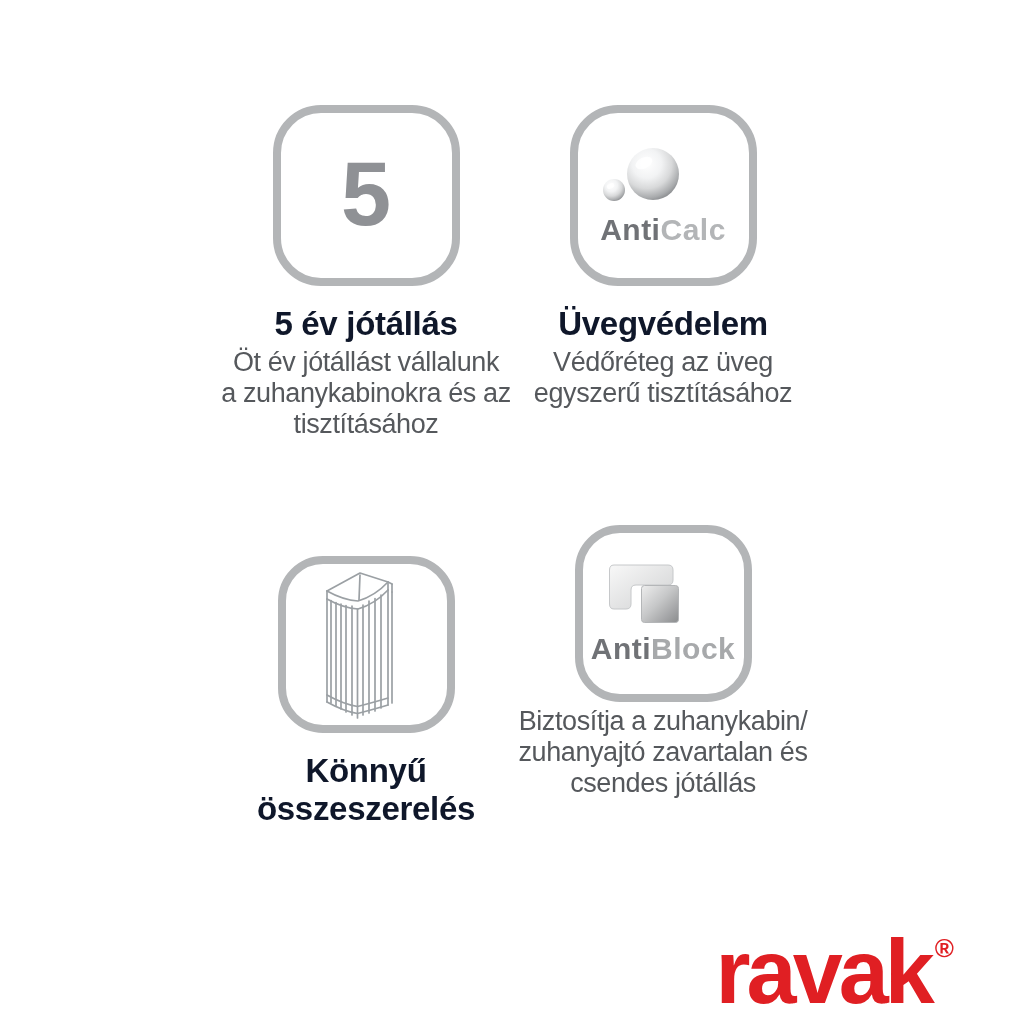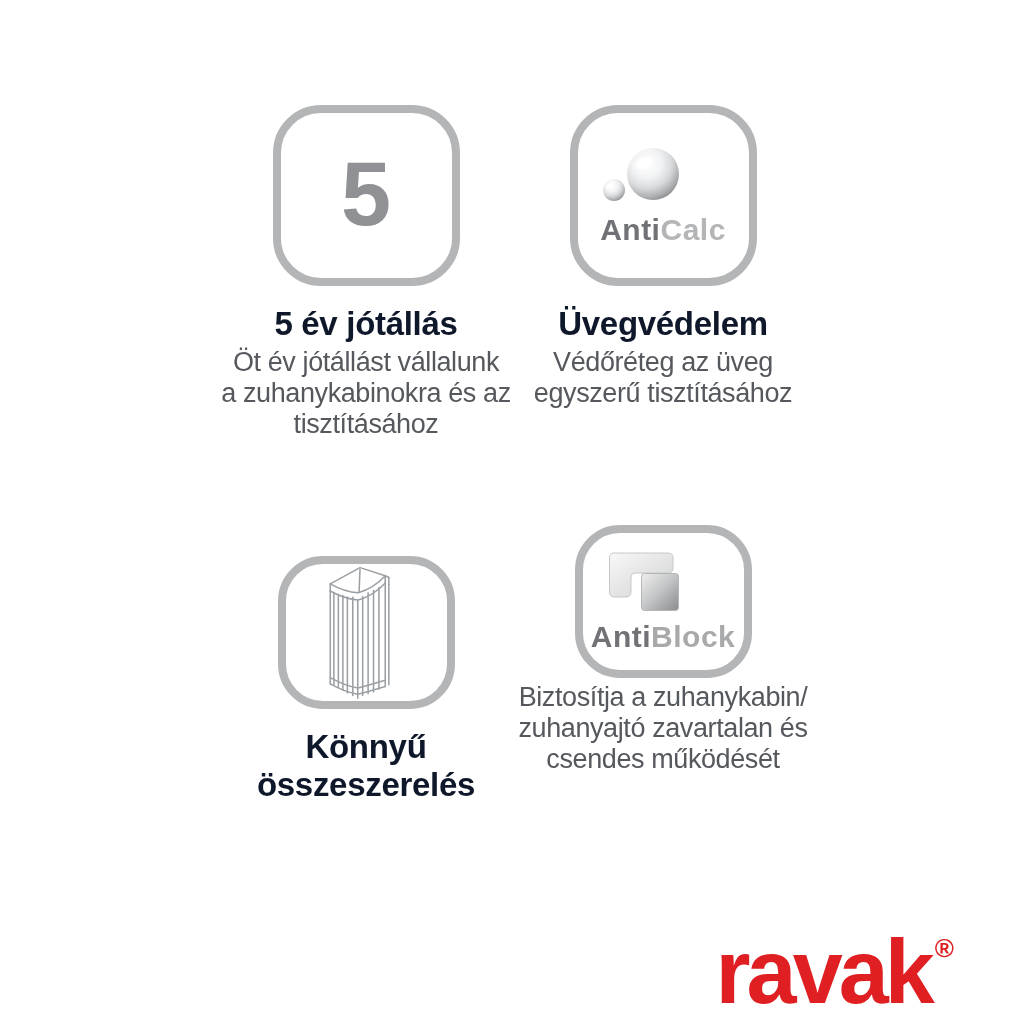--- a/index.html
+++ b/index.html
@@ -6,21 +6,21 @@
   #canvas{position:relative;width:1024px;height:1024px;background:#ffffff;overflow:hidden;
           font-family:"Liberation Sans",sans-serif;}
   .cell{position:absolute;width:340px;text-align:center;}
   #cell-0{left:196px;top:105px;}
   #cell-1{left:493px;top:105px;}
   #cell-2{left:196px;top:556px;}
   #cell-3{left:493px;top:525px;}
   .icon-box{box-sizing:border-box;width:187px;height:181px;border:8px solid #b3b5b7;
             border-radius:48px;margin:0 auto;background:#ffffff;
             display:flex;flex-direction:column;align-items:center;justify-content:center;}
-  .icon-box.small{width:177px;height:153px;border-radius:45px;}
+  .icon-box.small{width:177px;height:177px;border-radius:45px;}
   .big-number{font-size:90px;font-weight:bold;color:#8f9195;line-height:1;padding-bottom:4px;}
   .brand-label{font-size:30px;font-weight:bold;letter-spacing:0.5px;line-height:1;margin-top:4px;white-space:nowrap;}
   .brand-dark{color:#707276;}
   .brand-light{color:#b3b5b7;}
   .brand-light2{color:#a7a9ab;}
   .bubbles-svg{display:block;transform:translateX(-14px);margin-bottom:2px;}
   .antiblock-svg{display:block;transform:translateX(-15px);margin-bottom:4px;}
   .cabin-svg{display:block;transform:translateX(-6px);}
   .feature-title{margin-top:19px;}
   .title-line{font-size:33px;font-weight:bold;color:#0f172a;line-height:38px;letter-spacing:-0.3px;}
@@ -132,19 +132,19 @@
         <path d="M5 1 H59 Q64 1 64 6 V16 Q64 21 59 21 H27 Q22 21 22 26 V40 Q22 45 17 45 H5 Q0.5 45 0.5 40 V6 Q0.5 1 5 1 Z" fill="url(#abL)" stroke="#c6c8ca" stroke-width="1"></path>
         <rect x="32.5" y="21.5" width="37" height="37" rx="3" fill="url(#abS)" stroke="#b4b6b8" stroke-width="1"></rect>
       </svg>
       <div class="brand-label">
         <span class="brand-dark">Anti</span><span class="brand-light2">Block</span>
       </div>
     </div>
     <div class="feature-desc">
       <div class="desc-line">Biztosítja a zuhanykabin/</div>
       <div class="desc-line">zuhanyajtó zavartalan és</div>
-      <div class="desc-line">csendes működését</div>
+      <div class="desc-line">csendes jótállás</div>
     </div>
   </section>
 
   <div id="logo"><span>ravak</span><span class="reg">®</span></div>
 
 </div>
 
 </body></html>

